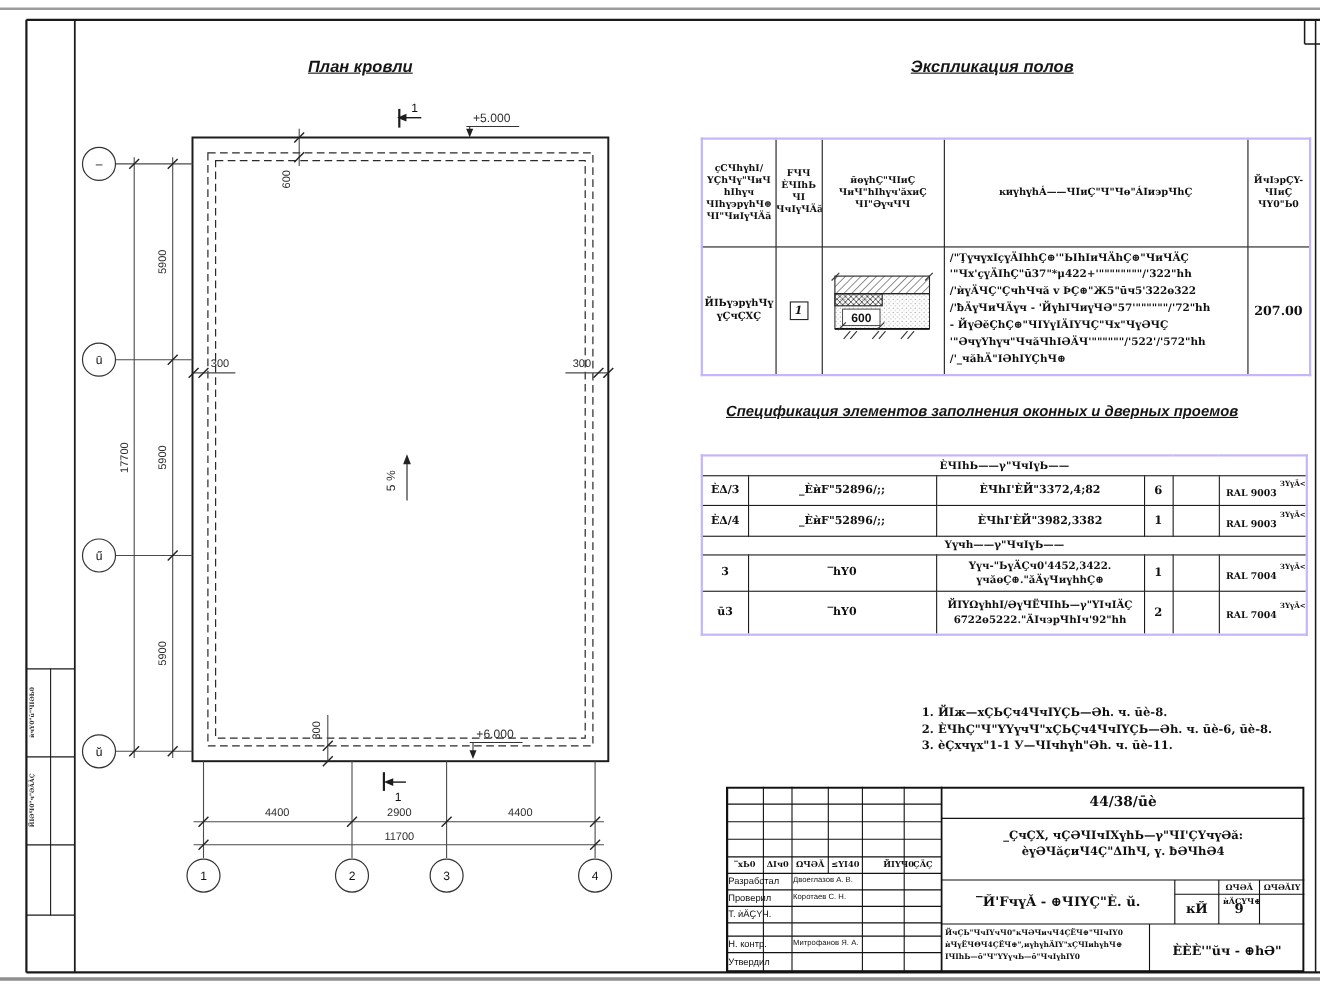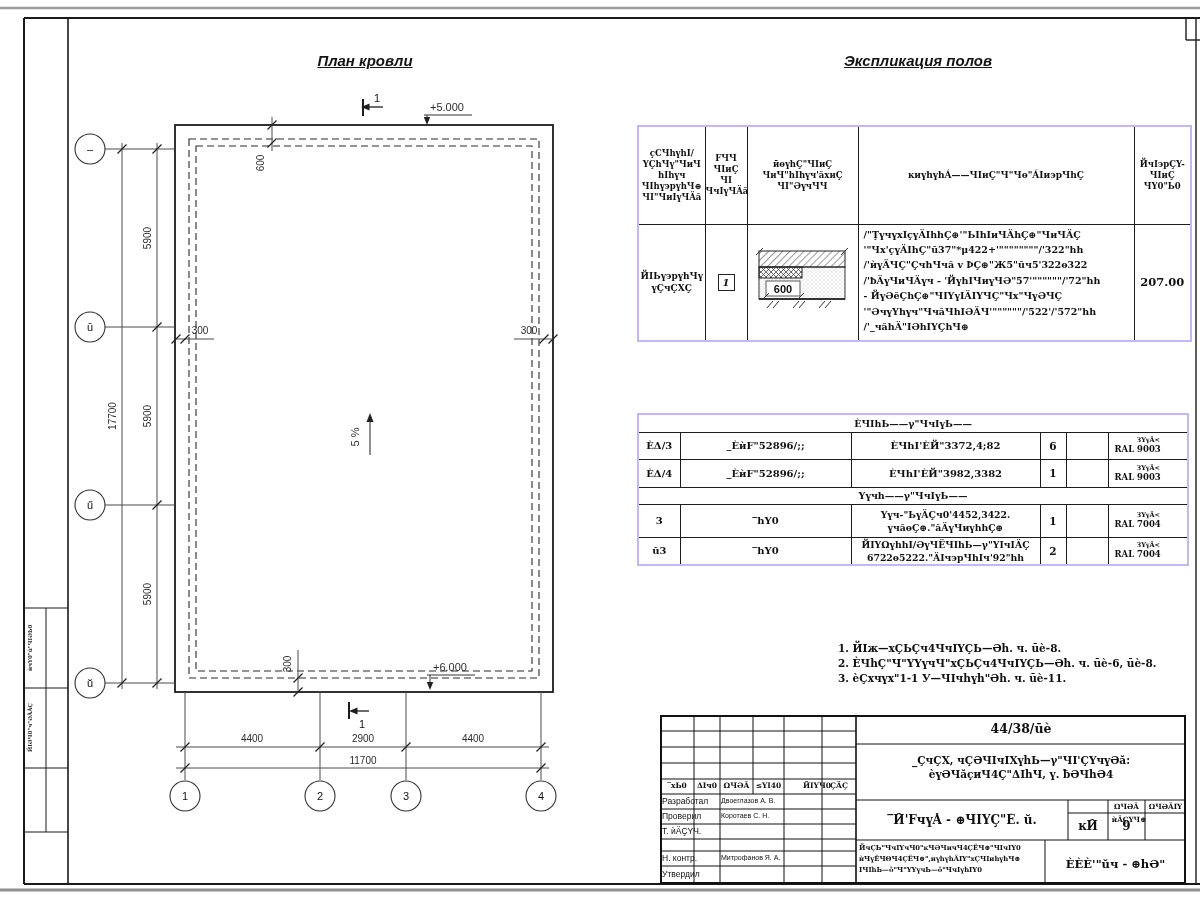--- a/index.html
+++ b/index.html
@@ -2,31 +2,31 @@
 <html><head>
 <meta charset="utf-8">
 <style>
   html,body{margin:0;padding:0;background:#fff;width:1200px;height:900px;overflow:hidden;}
   #sheet{position:relative;width:1200px;height:900px;background:#fff;
          font-family:"Liberation Sans","DejaVu Sans",sans-serif;color:#1a1a1a;}
   .abs{position:absolute;}
   .cad{font-family:"DejaVu Serif","DejaVu Sans",serif;font-weight:bold;color:#101010;}
   .sans{font-family:"Liberation Sans","DejaVu Sans",sans-serif;color:#111;}
   .pre{white-space:pre-line;}
-  .title{font-style:italic;font-weight:bold;text-decoration:underline;text-align:center;color:#151515;}
+  .title{font-style:italic;font-weight:bold;text-decoration:underline;text-align:left;color:#151515;}
   table.tbl{position:absolute;border-collapse:collapse;table-layout:fixed;background:#fff;}
   table.tbl td{border:1.2px solid #1c1c1c;padding:0;vertical-align:middle;overflow:hidden;}
   table.tbl{border:2px solid #c4b5fd;}
   .ctr{text-align:center;}
   .hd{font-size:8.5px;line-height:11px;text-align:center;}
   .box1{width:15px;height:15px;border:1.2px solid #222;margin:0 auto;line-height:15px;
         text-align:center;font-style:italic;font-size:10px;}
   .frac{display:inline-block;text-align:center;font-size:8px;line-height:10px;}
   .frac .ft{border-bottom:1px solid #111;padding:0 1px;}
-  .n1{font-size:6.5px;line-height:7px;text-align:center;padding-left:1px;}
+  .n1{font-size:6.5px;line-height:7px;text-align:right;padding-left:1px;}
   .n2{font-size:8.5px;line-height:10px;text-align:left;padding-left:6px;}
   .vtxt{writing-mode:vertical-rl;transform:rotate(180deg);font-size:5.5px;color:#333;
         text-align:center;height:100%;}
   #stamp{border:0;}
   .scell{position:absolute;overflow:hidden;}
 </style>
 </head>
 <body>
 
 <div id="sheet">
@@ -52,20 +52,21 @@
 
   <div class="abs cad" style="left:27px;top:610px;width:18px;height:76px;">
       <div class="vtxt">ѝчY0"ū"ЧIƏЬ0</div>
     </div>
   <div class="abs cad" style="left:27px;top:690px;width:18px;height:76px;">
       <div class="vtxt">ЙIƏЧ0"ч"ƏÄĂҪ</div>
     </div>
 
   <div class="abs title" style="left:280px;top:52px;width:170px;font-size:15px;">План кровли</div>
   <div class="abs title" style="left:828px;top:52px;width:180px;font-size:15px;">Экспликация полов</div>
+  <div class="abs title" style="left:660px;top:366px;width:512px;font-size:13.5px;">Спецификация элементов заполнения оконных и дверных проемов</div>
 
   <svg class="abs" style="left:0;top:0" width="640" height="900" font-family="Liberation Sans, DejaVu Sans, sans-serif">
 
     <rect x="175" y="125" width="378" height="567" fill="none" stroke="#1c1c1c" stroke-width="1.8"></rect>
     <rect x="189" y="139" width="350" height="539" fill="none" stroke="#2a2a2a" stroke-width="1.1" stroke-dasharray="7 4"></rect>
     <rect x="196" y="146" width="336" height="525" fill="none" stroke="#2a2a2a" stroke-width="1.1" stroke-dasharray="7 4"></rect>
 
     <g stroke="#4a4a4a" stroke-width="1">
       <line x1="105" y1="149" x2="175" y2="149"></line>
         <line x1="105" y1="327" x2="175" y2="327"></line>
@@ -189,21 +190,21 @@
         <col style="width:57px">
       </colgroup>
     <tbody>
         <tr style="height:98px">
       <td class="hd pre">ҫСЧhүhI/
 YҪhЧү"ЧиЧ
 hIhүч
 ЧIhү϶рүhЧ⊕
 ЧI"ЧиIүЧÄă</td>
       <td class="hd pre">FЧЧ
-ЧIиҪ
+ÈЧIhЬ
 ЧI
 ЧчIүЧÄă</td>
       <td class="hd pre">ӣɵүhҪ"ЧIиҪ
 ЧиЧ"hIhүч'ăхиҪ
 ЧI"ƏүчЧЧ</td>
       <td class="hd" style="font-size:9px">ĸиүhүhÁ——ЧIиҪ"Ч"Чɵ"ÁIи϶рЧhҪ</td>
       <td class="hd pre">ЙчI϶рҪY-
 ЧIиҪ
 ЧY0"Ь0</td>
     </tr>
@@ -302,21 +303,21 @@
       <td class="ctr" style="font-size:10px">‾hY0</td>
       <td class="ctr pre" style="font-size:9.3px;line-height:13px">Yүч-"ЬүÄҪч0'4452,3422.
 үчăɵҪ⊕."ăÄүЧиүhhҪ⊕</td>
       <td class="ctr" style="font-size:10.5px">1</td>
       <td class="ctr"></td>
       <td>
             <div class="n1">ЗYүÄ&lt;</div>
             <div class="n2">RAL 7004</div>
           </td>
     </tr>
-    <tr style="height:28px">
+    <tr style="height:40px">
       <td class="ctr" style="font-size:10px">ū3</td>
       <td class="ctr" style="font-size:10px">‾hY0</td>
       <td class="ctr pre" style="font-size:9.3px;line-height:13px">ЙIYΩүhhI/ƏүЧЁЧIhЬ—γ"YIчIÄҪ
 6722ɵ5222."ÄIч϶рЧhIч'92"hh</td>
       <td class="ctr" style="font-size:10.5px">2</td>
       <td class="ctr"></td>
       <td>
             <div class="n1">ЗYүÄ&lt;</div>
             <div class="n2">RAL 7004</div>
           </td>

